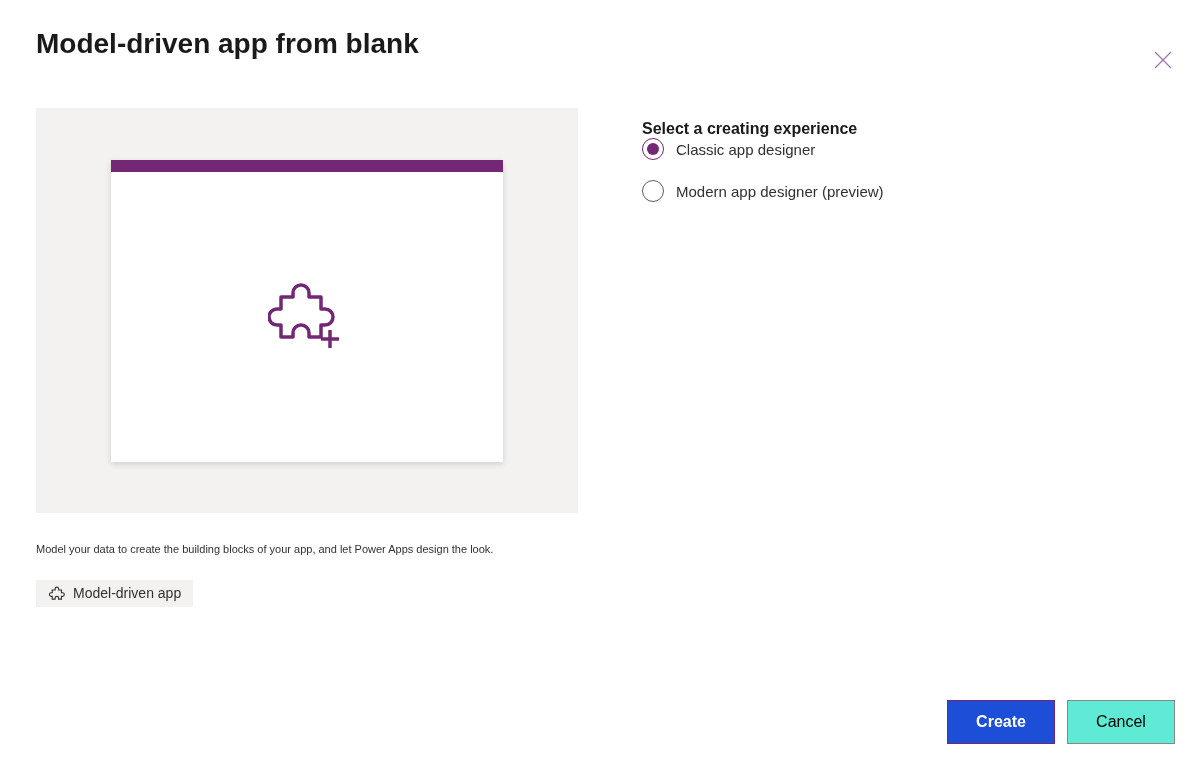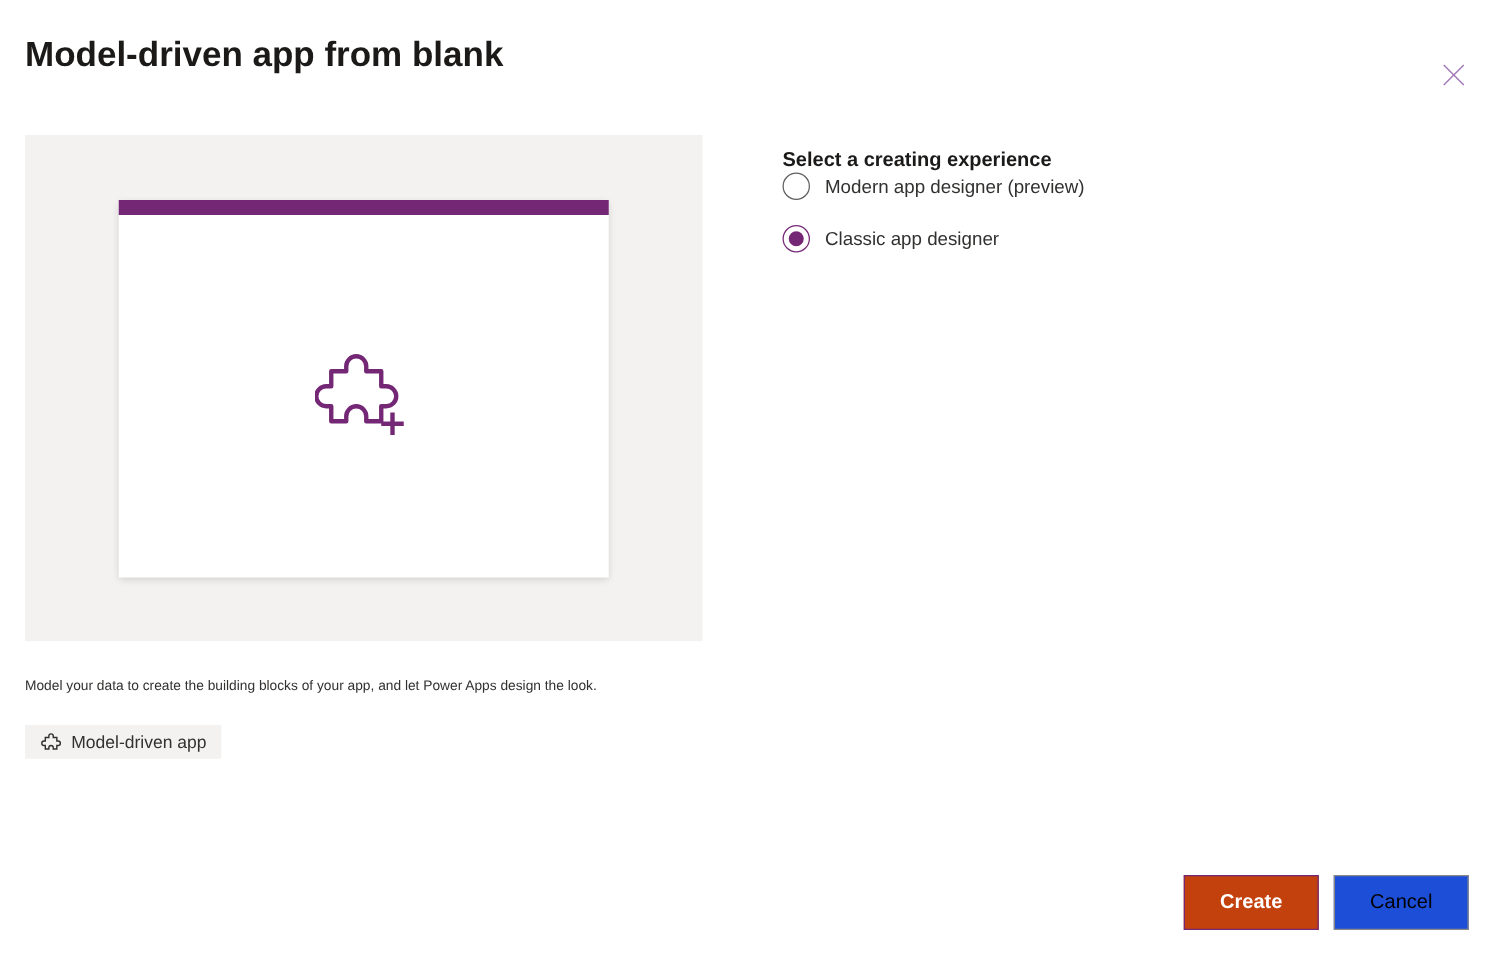--- a/index.html
+++ b/index.html
@@ -5,21 +5,21 @@
     * { box-sizing: border-box; margin: 0; padding: 0; }
     body {
       font-family: "Segoe UI", -apple-system, BlinkMacSystemFont, sans-serif;
       background: #ffffff;
       width: 1203px;
       height: 764px;
       position: relative;
       color: #323130;
     }
     .dialog {
-      padding: 28px 28px 20px 20px;
+      padding: 28px 28px 20px 36px;
       height: 100%;
       position: relative;
     }
     .dialog-header {
       display: flex;
       justify-content: space-between;
       align-items: flex-start;
     }
     .dialog-title {
       font-size: 28px;
@@ -138,29 +138,29 @@
       bottom: 20px;
       right: 28px;
       display: flex;
       gap: 12px;
     }
     .btn {
       min-width: 108px;
       height: 44px;
       font-size: 16px;
       border: 1px solid #8a8886;
-      background: #1d4ed8;
+      background: #5eead4;
       cursor: pointer;
       font-family: inherit;
       display: flex;
       align-items: center;
       justify-content: center;
     }
     .btn-primary {
-      background: #c2410c;
+      background: #1d4ed8;
       color: #ffffff;
       border-color: #742774;
       font-weight: 600;
     }
   </style>
 </head>
 <body>
 
 <div class="dialog">
   <div class="dialog-header">
@@ -215,29 +215,29 @@
           <path d="M 6 7 L 10 7 L 10 5.5 A 2.5 2.5 0 1 1 15 5.5 L 15 7 L 19 7 L 19 11 L 20.5 11 A 2.5 2.5 0 1 1 20.5 16 L 19 16 L 19 20 L 15 20 L 15 18.5 A 2.5 2.5 0 1 0 10 18.5 L 10 20 L 6 20 L 6 16 L 4.5 16 A 2.5 2.5 0 1 1 4.5 11 L 6 11 Z"></path>
         </svg>
         <span>Model-driven app</span>
       </div>
     </div>
 
     <div class="right-col">
       <div class="section-label">Select a creating experience</div>
       <div class="radio-group">
         <label class="radio-item">
-          <span class="radio-circle"></span>
-          <span>Modern app designer (preview)</span>
-        </label>
-        <label class="radio-item">
           <span class="radio-circle selected">
             <span class="radio-dot"></span>
           </span>
           <span>Classic app designer</span>
         </label>
+        <label class="radio-item">
+          <span class="radio-circle"></span>
+          <span>Modern app designer (preview)</span>
+        </label>
       </div>
     </div>
   </div>
 
   <div class="footer">
     <button class="btn btn-primary">Create</button>
     <button class="btn">Cancel</button>
   </div>
 </div>
 

